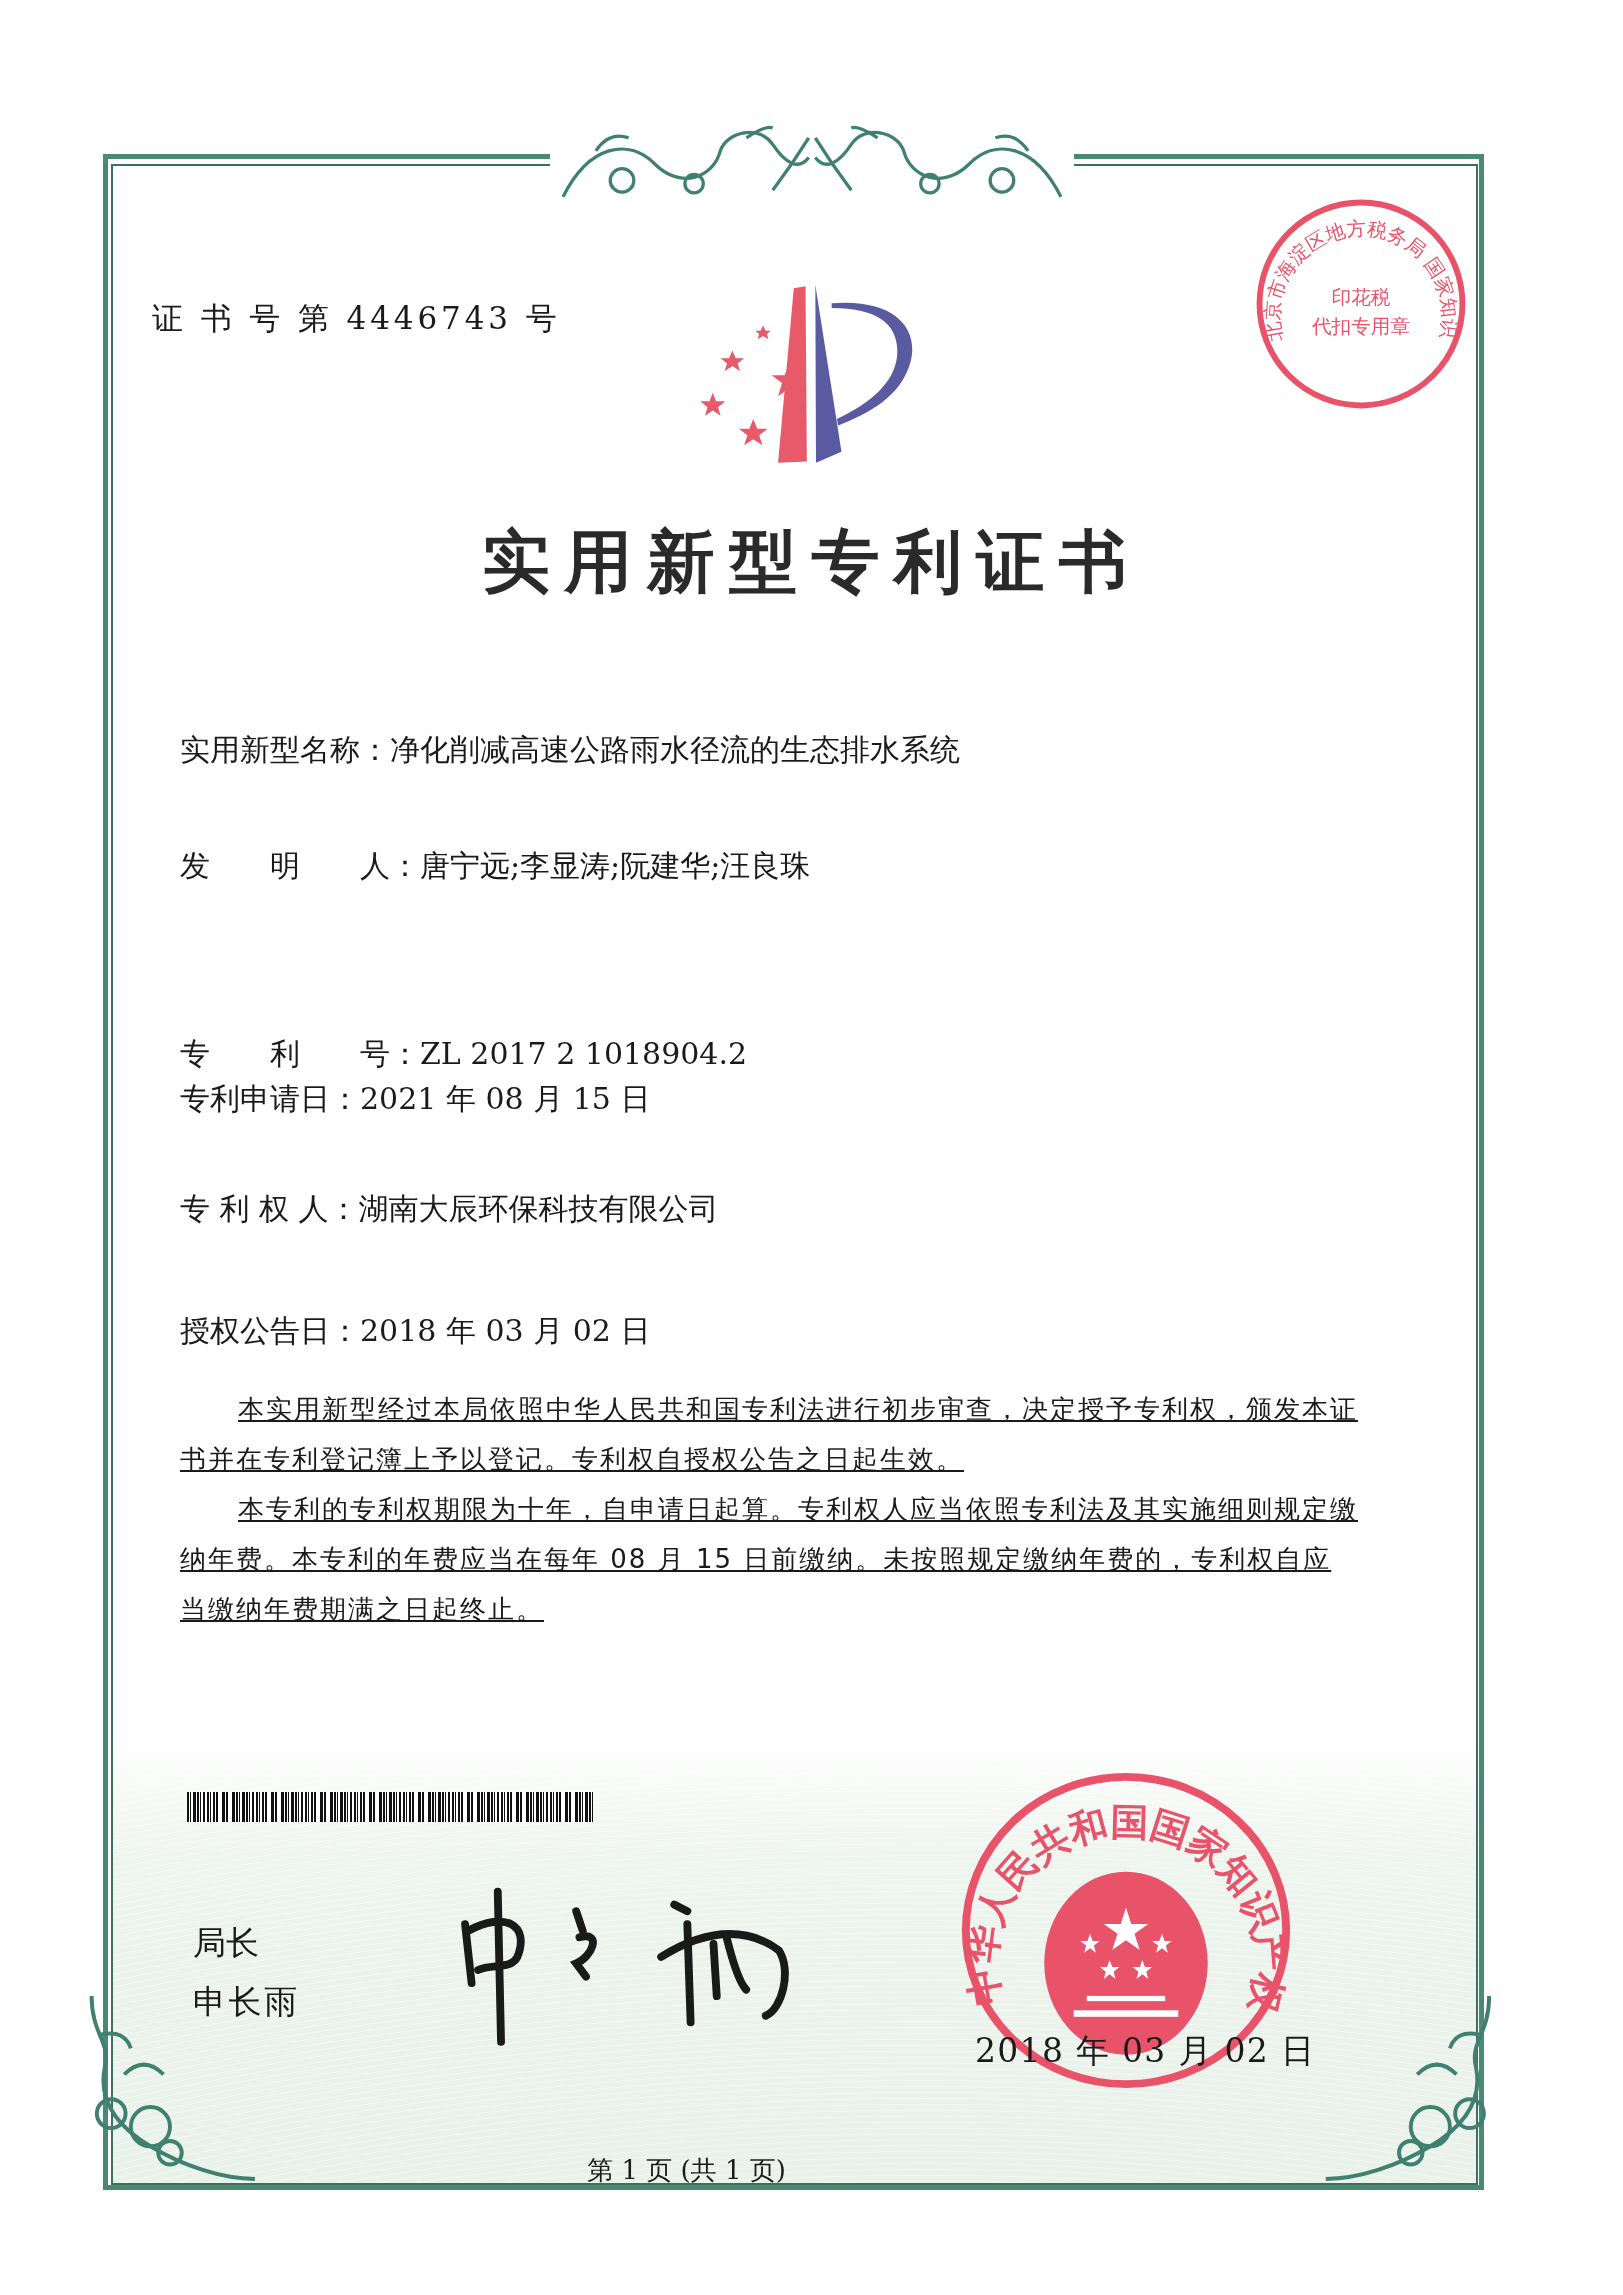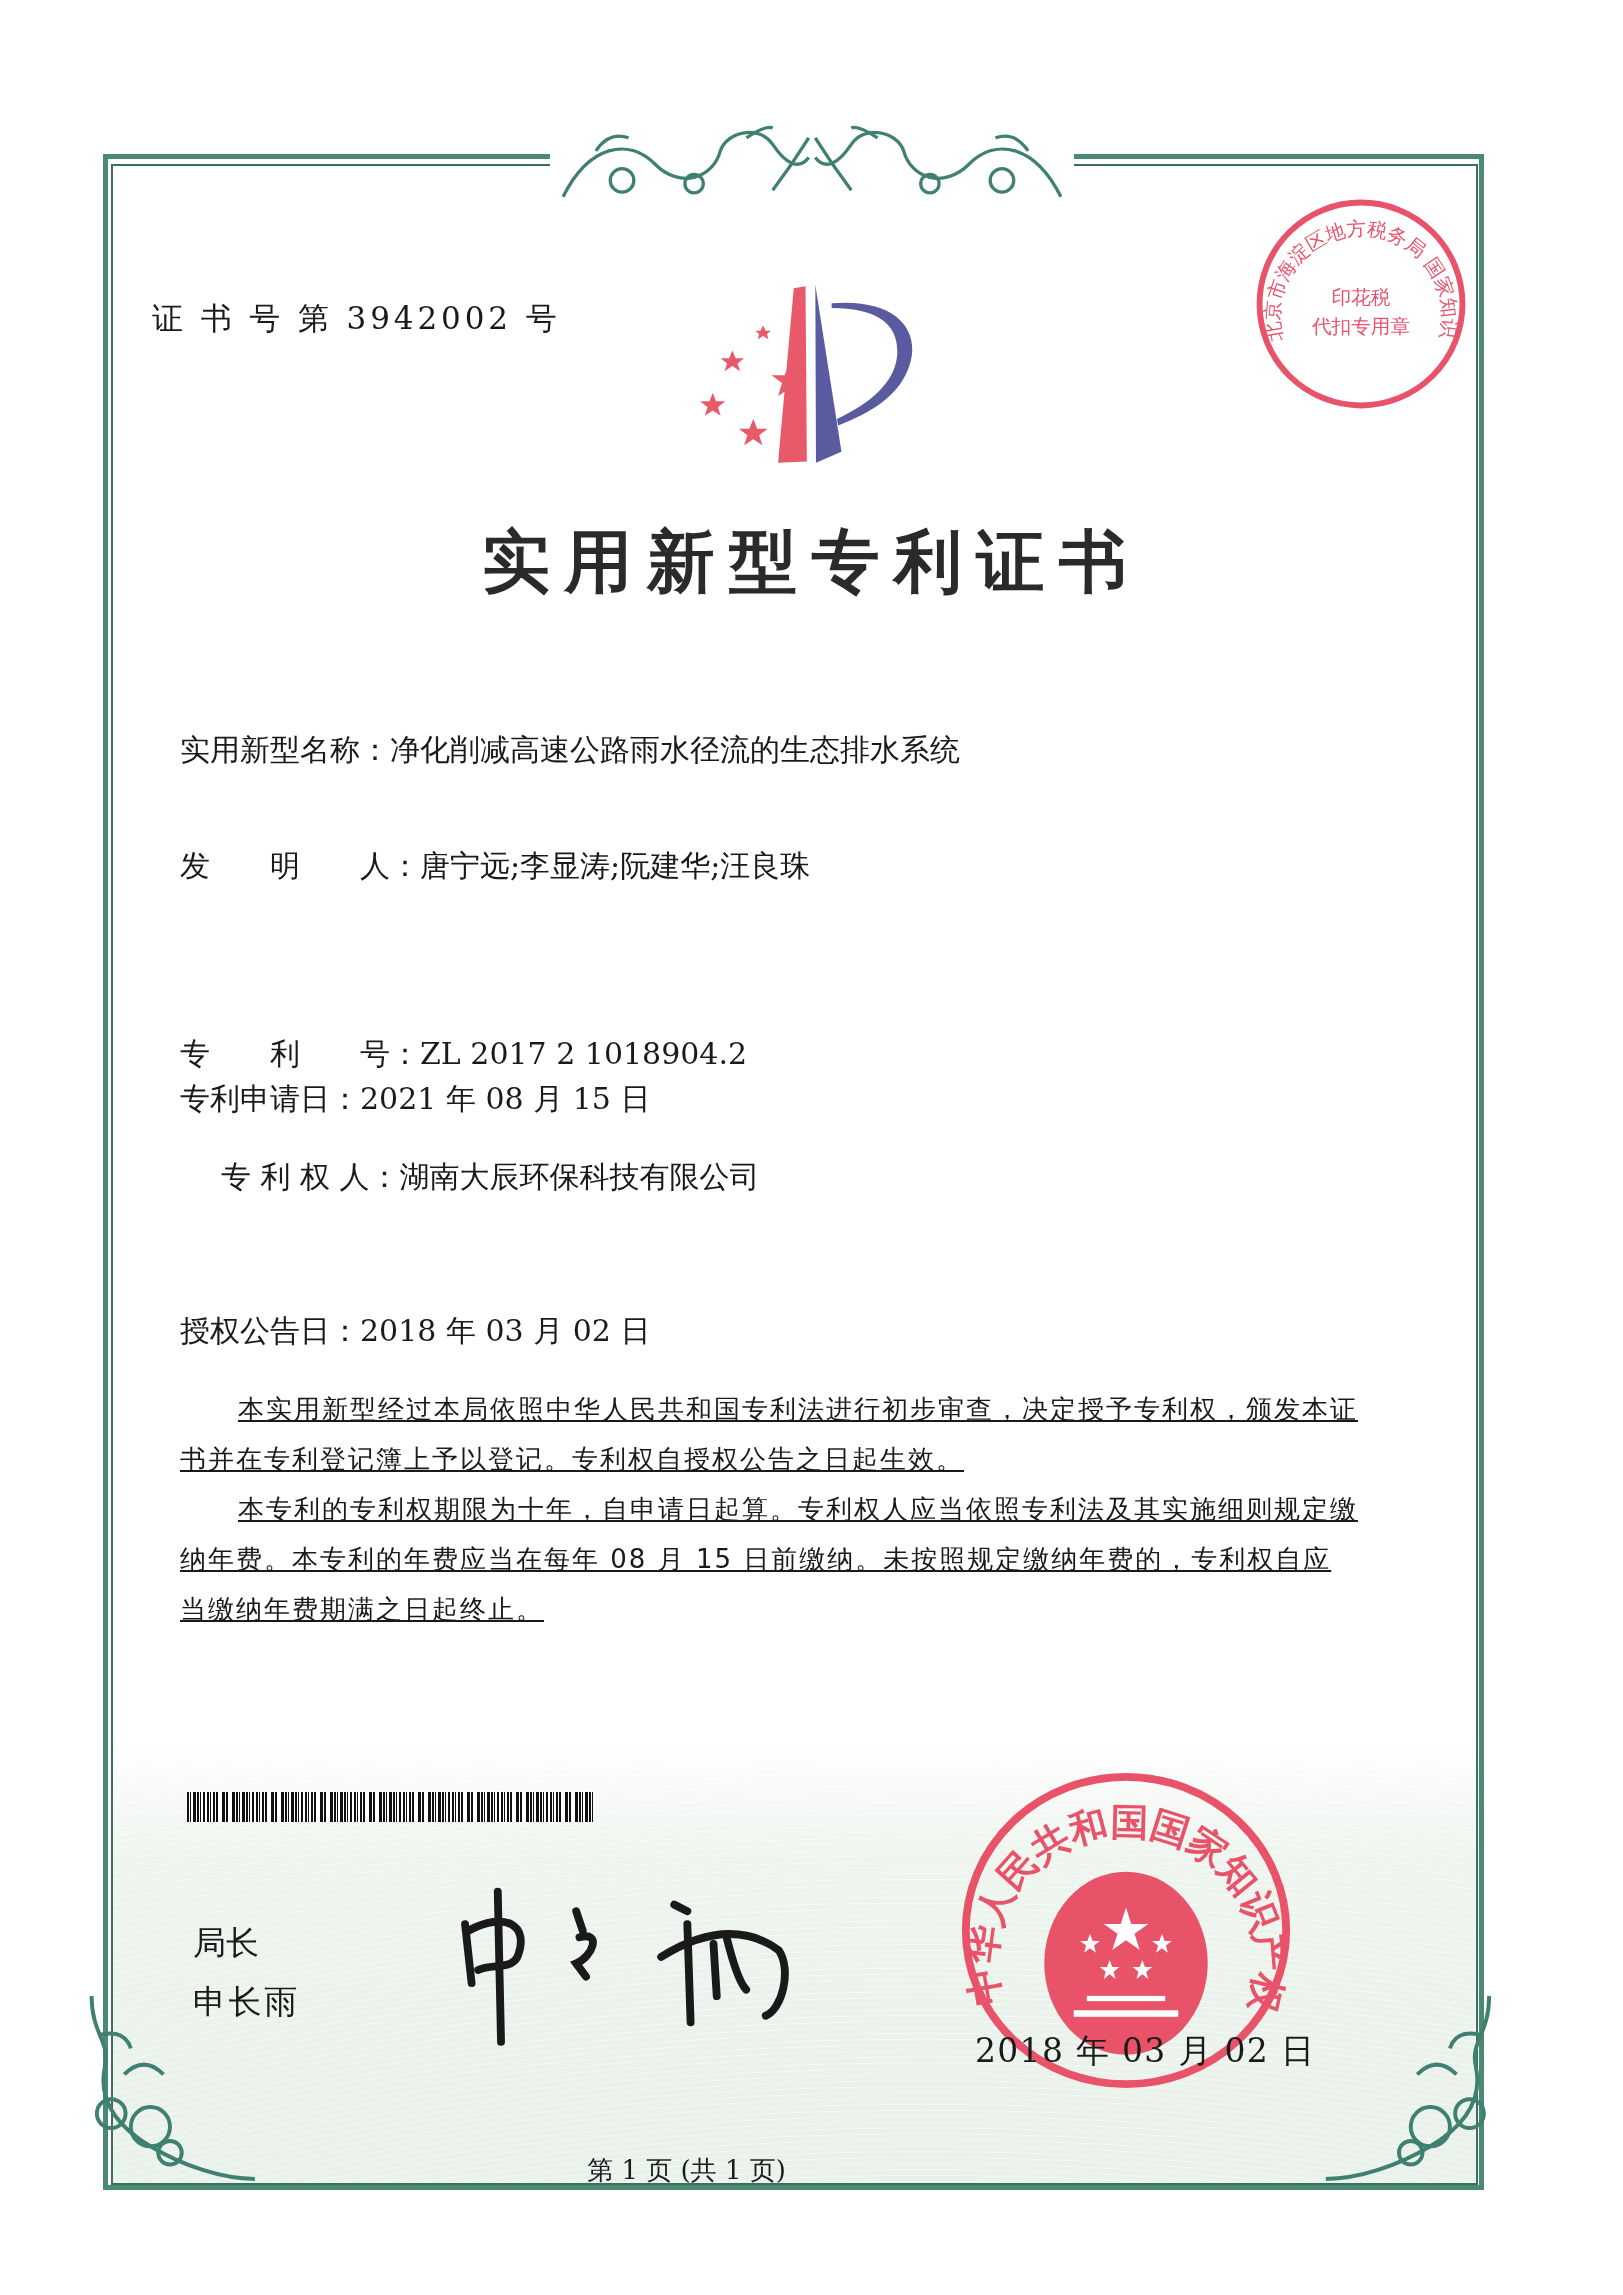--- a/index.html
+++ b/index.html
@@ -81,21 +81,21 @@
       <path d="M265 0 C265 60 235 70 245 110 C255 160 225 200 175 230 C125 260 65 280 15 280"></path>
       <circle cx="235" cy="180" r="22"></circle>
         <circle cx="175" cy="200" r="30"></circle>
         <circle cx="145" cy="240" r="18"></circle>
       <path d="M255 60 q-40 -10 -50 20"></path>
         <path d="M215 120 q-30 -30 -60 0"></path>
     </g>
   </svg>
 </div>
 
-<div class="abs cert-no">证 书 号 第 3942002 号</div>
+<div class="abs cert-no">证 书 号 第 4446743 号</div>
 
 <div class="abs logo">
   <svg width="236" height="196" viewBox="0 0 360 300">
     <polygon points="172,25 190,22 192,290 148,292" fill="#e85a6a"></polygon>
     <polygon points="205,20 245,275 206,292" fill="#5a5aa0"></polygon>
     <path d="M230 48 C330 40 365 90 350 140 C335 190 290 215 240 235 L238 225 C290 200 325 170 330 130 C335 80 300 55 230 55 Z" fill="#5a5aa0"></path>
     <g fill="#e85a6a">
       <polygon points="165,140 172,158 192,158 176,170 182,190 165,178 148,190 154,170 138,158 158,158"></polygon>
       <polygon points="78,120 83,132 96,132 86,140 90,152 78,144 66,152 70,140 60,132 73,132"></polygon>
       <polygon points="48,185 53,198 67,198 56,207 60,220 48,212 36,220 40,207 29,198 43,198"></polygon>
@@ -124,21 +124,21 @@
 </div>
 <div class="abs field" style="top:846px;">
   <span class="lbl">发　　明　　人：</span><span>唐宁远;李显涛;阮建华;汪良珠</span>
 </div>
 <div class="abs field" style="top:996px;margin-top:38px;">
   <span class="lbl">专　　利　　号：</span><span>ZL 2017 2 1018904.2</span>
 </div>
 <div class="abs field" style="top:1079px;">
   <span class="lbl">专利申请日：</span><span>2021 年 08 月 15 日</span>
 </div>
-<div class="abs field" style="top:1157px;margin-left:41px;">
+<div class="abs field" style="top:1189px;">
   <span class="lbl">专 利 权 人：</span><span>湖南大辰环保科技有限公司</span>
 </div>
 <div class="abs field" style="top:1311px;">
   <span class="lbl">授权公告日：</span><span>2018 年 03 月 02 日</span>
 </div>
 
 <div class="abs para" style="top:1384px;text-decoration:underline;">
   <p>本实用新型经过本局依照中华人民共和国专利法进行初步审查，决定授予专利权，颁发本证书并在专利登记簿上予以登记。专利权自授权公告之日起生效。</p>
   <p>本专利的专利权期限为十年，自申请日起算。专利权人应当依照专利法及其实施细则规定缴纳年费。本专利的年费应当在每年 08 月 15 日前缴纳。未按照规定缴纳年费的，专利权自应当缴纳年费期满之日起终止。</p>
 </div>

